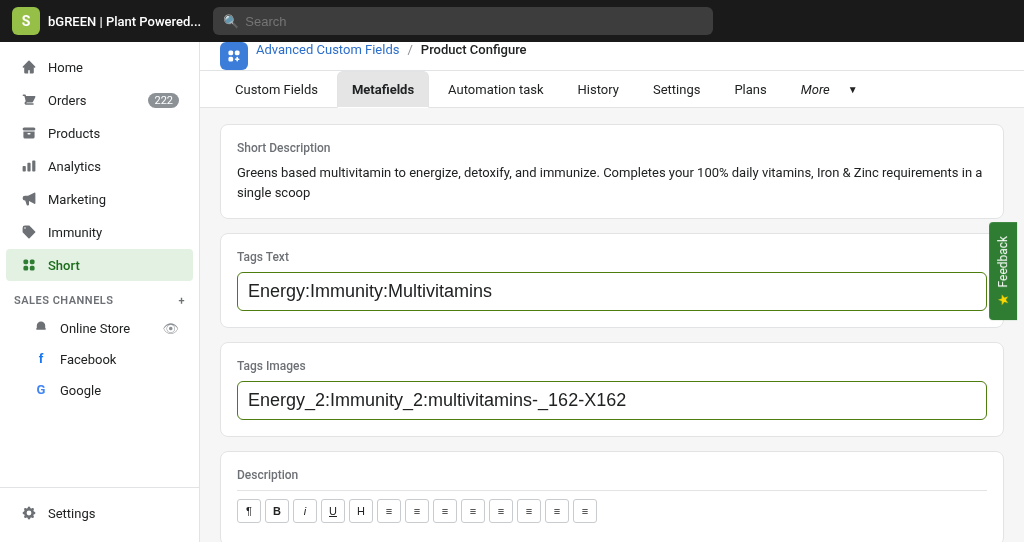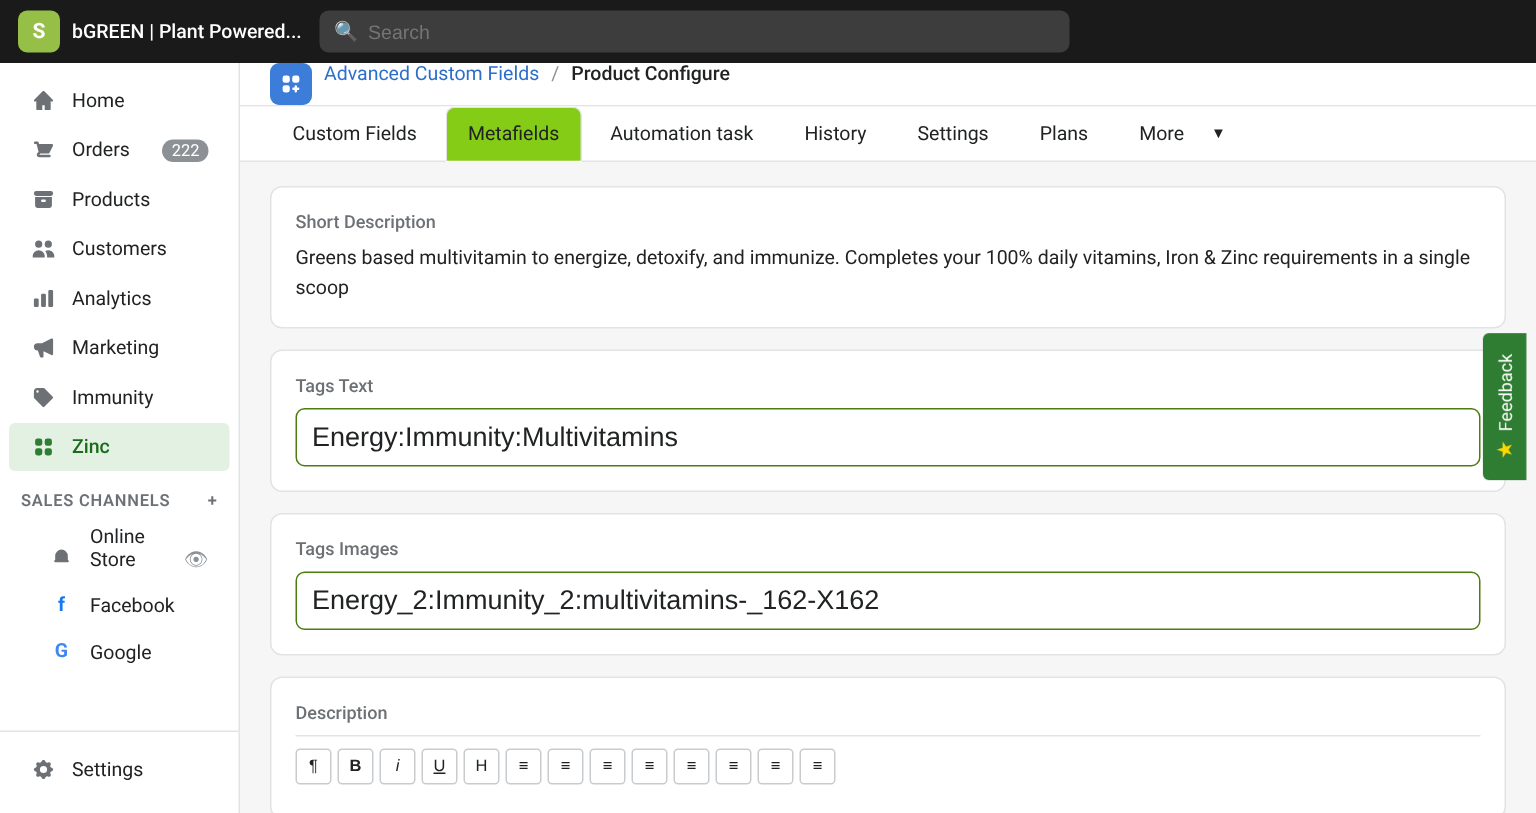--- a/index.html
+++ b/index.html
@@ -9,21 +9,21 @@
     .topbar { background: #1a1a1a; height: 42px; display: flex; align-items: center; padding: 0 12px; gap: 12px; flex-shrink: 0; }
     .topbar-logo { display: flex; align-items: center; gap: 8px; color: #fff; font-size: 13px; font-weight: 500; min-width: 160px; }
     .shopify-logo { width: 28px; height: 28px; background: #96bf48; border-radius: 6px; display: flex; align-items: center; justify-content: center; color: white; font-weight: bold; font-size: 14px; }
     .search-bar { flex: 1; max-width: 500px; background: #3d3d3d; border-radius: 6px; display: flex; align-items: center; padding: 0 10px; gap: 6px; height: 28px; color: #aaa; font-size: 13px; }
     .search-bar input { background: transparent; border: none; outline: none; color: #ccc; font-size: 13px; flex: 1; }
 
     
     .layout { display: flex; flex: 1; overflow: hidden; }
 
     
-    .sidebar { width: 160px; background: #fff; border-right: 1px solid #e1e3e5; display: flex; flex-direction: column; flex-shrink: 0; overflow-y: auto; }
+    .sidebar { width: 200px; background: #fff; border-right: 1px solid #e1e3e5; display: flex; flex-direction: column; flex-shrink: 0; overflow-y: auto; }
     .sidebar-nav { padding: 8px 0; flex: 1; }
     .sidebar-item { display: flex; align-items: center; gap: 10px; padding: 7px 14px; cursor: pointer; color: #202223; font-size: 13px; border-radius: 4px; margin: 1px 6px; }
     .sidebar-item.active { background: #e3f1e3; color: #1a6b1a; font-weight: 500; }
     .sidebar-icon { width: 18px; height: 18px; display: flex; align-items: center; justify-content: center; color: #6d7175; flex-shrink: 0; }
     .sidebar-item.active .sidebar-icon { color: #2e7d32; }
     .sidebar-badge { margin-left: auto; background: #8c9196; color: white; font-size: 11px; padding: 1px 6px; border-radius: 10px; }
     .sidebar-section-title { font-size: 11px; color: #6d7175; font-weight: 600; padding: 12px 14px 4px; text-transform: uppercase; letter-spacing: 0.5px; display: flex; align-items: center; justify-content: space-between; }
     .sidebar-section-title .add-icon { cursor: pointer; color: #6d7175; }
     .sidebar-sub-item { display: flex; align-items: flex-end; gap: 10px; padding: 6px 14px 6px 26px; cursor: pointer; color: #202223; font-size: 13px; margin: 1px 6px; border-radius: 4px; }
     .sidebar-sub-item .eye-icon { margin-left: auto; color: #8c9196; }
@@ -34,22 +34,22 @@
 
     
     .breadcrumb-bar { background: #fff; border-bottom: 1px solid #e1e3e5; padding: 0 20px; display: flex; gap: 8px; flex-shrink: 0; }
     .breadcrumb-icon { width: 28px; height: 28px; background: #3b7dd8; border-radius: 6px; display: flex; align-items: center; justify-content: center; color: white; font-size: 14px; }
     .breadcrumb-text { font-size: 13px; color: #202223; }
     .breadcrumb-sep { color: #8c9196; }
 
     
     .tabs-bar { background: #fff; border-bottom: 1px solid #e1e3e5; padding: 0 20px; display: flex; align-items: flex-end; gap: 4px; flex-shrink: 0; }
     .tab { padding: 10px 14px; font-size: 13px; cursor: pointer; border: 1px solid transparent; border-radius: 6px 6px 0 0; color: #202223; white-space: nowrap; margin-bottom: -1px; }
-    .tab.active { background: #84cc16; border-color: #e1e3e5; border-bottom-color: #fff; font-weight: 400; color: #202223; }
-    .tab.more-tab { display: flex; align-items: center; gap: 18px; }
+    .tab.active { background: #e5e5e5; border-color: #e1e3e5; border-bottom-color: #fff; font-weight: 700; color: #202223; }
+    .tab.more-tab { display: flex; align-items: center; gap: 18px; font-style: italic; }
 
     
     .content-area { flex: 1; overflow-y: auto; padding: 16px 20px; position: relative; }
 
     
     .field-card { background: #fff; border: 1px solid #e1e3e5; border-radius: 8px; margin-bottom: 14px; padding: 16px; }
     .field-label { font-size: 12px; color: #6d7175; margin-bottom: 8px; font-weight: 500; }
     .field-text-content { font-size: 13px; color: #202223; line-height: 1.5; }
     .field-input { width: 100%; border: 1px solid #4d7c0f; border-radius: 6px; padding: 8px 10px; font-size: 18px; color: #202223; background: #fff; outline: none; }
 
@@ -106,28 +106,20 @@
       <div class="sidebar-item">
         <span class="sidebar-icon">
           <svg width="16" height="16" viewBox="0 0 20 20" fill="currentColor">
               <path d="M4 3a2 2 0 100 4h12a2 2 0 100-4H4z"></path>
               <path fill-rule="evenodd" d="M3 8h14v7a2 2 0 01-2 2H5a2 2 0 01-2-2V8zm5 3a1 1 0 011-1h2a1 1 0 110 2H9a1 1 0 01-1-1z" clip-rule="evenodd"></path>
             </svg>
         </span>
         <span>Products</span>
       </div>
 
-      <div class="sidebar-item">
-        <span class="sidebar-icon">
-          <svg width="16" height="16" viewBox="0 0 20 20" fill="currentColor">
-              <path d="M9 6a3 3 0 11-6 0 3 3 0 016 0zM17 6a3 3 0 11-6 0 3 3 0 016 0zM12.93 17c.046-.327.07-.66.07-1a6.97 6.97 0 00-1.5-4.33A5 5 0 0119 16v1h-6.07zM6 11a5 5 0 015 5v1H1v-1a5 5 0 015-5z"></path>
-            </svg>
-        </span>
-        <span>Customers</span>
-      </div>
 
       <div class="sidebar-item">
         <span class="sidebar-icon">
           <svg width="16" height="16" viewBox="0 0 20 20" fill="currentColor">
               <path d="M2 11a1 1 0 011-1h2a1 1 0 011 1v5a1 1 0 01-1 1H3a1 1 0 01-1-1v-5zM8 7a1 1 0 011-1h2a1 1 0 011 1v9a1 1 0 01-1 1H9a1 1 0 01-1-1V7zM14 4a1 1 0 011-1h2a1 1 0 011 1v12a1 1 0 01-1 1h-2a1 1 0 01-1-1V4z"></path>
             </svg>
         </span>
         <span>Analytics</span>
       </div>
 
@@ -148,21 +140,21 @@
         </span>
         <span>Immunity</span>
       </div>
 
       <div class="sidebar-item active">
         <span class="sidebar-icon">
           <svg width="16" height="16" viewBox="0 0 20 20" fill="currentColor">
               <path d="M5 3a2 2 0 00-2 2v2a2 2 0 002 2h2a2 2 0 002-2V5a2 2 0 00-2-2H5zM5 11a2 2 0 00-2 2v2a2 2 0 002 2h2a2 2 0 002-2v-2a2 2 0 00-2-2H5zM11 5a2 2 0 012-2h2a2 2 0 012 2v2a2 2 0 01-2 2h-2a2 2 0 01-2-2V5zM11 13a2 2 0 012-2h2a2 2 0 012 2v2a2 2 0 01-2 2h-2a2 2 0 01-2-2v-2z"></path>
             </svg>
         </span>
-        <span>Zinc</span>
+        <span>Short</span>
       </div>
 
       <div class="sidebar-section-title">
         <span>SALES CHANNELS</span>
         <span class="add-icon">+</span>
       </div>
 
       <div class="sidebar-sub-item">
         <span class="sidebar-icon">
           <svg width="14" height="14" viewBox="0 0 20 20" fill="currentColor">

